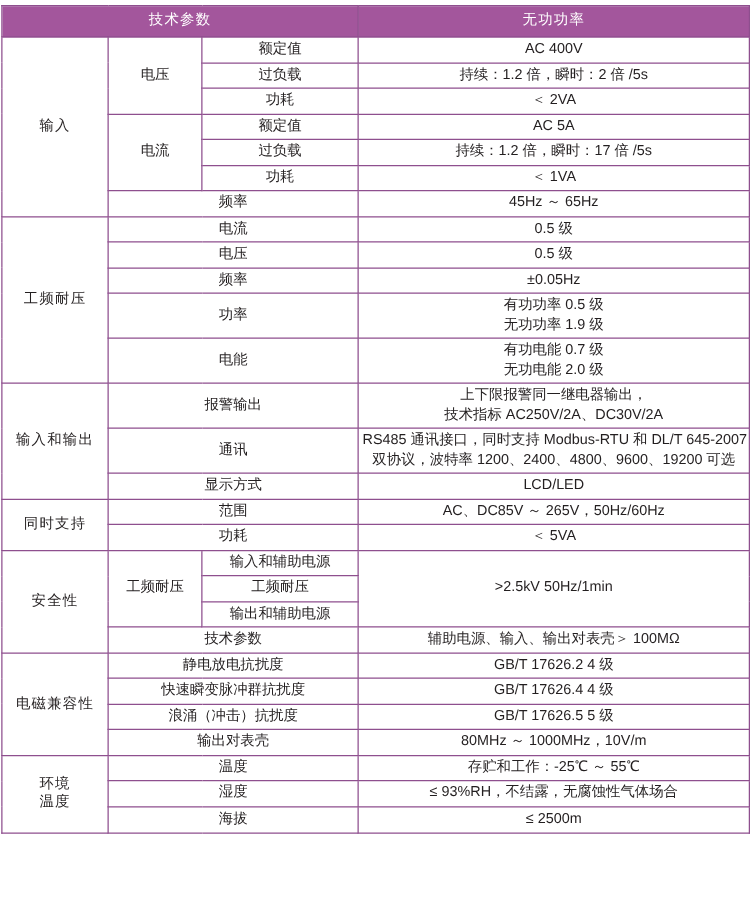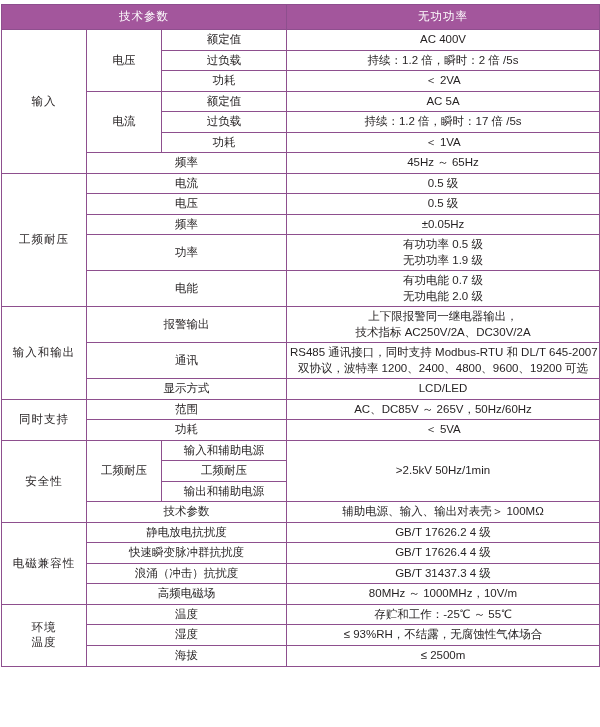--- a/index.html
+++ b/index.html
@@ -181,24 +181,24 @@
       <td class="group" rowspan="4">电磁兼容性</td>
       <td class="sub" colspan="2">静电放电抗扰度</td>
       <td class="val">GB/T 17626.2 4 级</td>
     </tr>
     <tr>
       <td class="sub" colspan="2">快速瞬变脉冲群抗扰度</td>
       <td class="val">GB/T 17626.4 4 级</td>
     </tr>
     <tr>
       <td class="sub" colspan="2">浪涌（冲击）抗扰度</td>
-      <td class="val">GB/T 31437.3 4 级</td>
-    </tr>
-    <tr>
-      <td class="sub" colspan="2">高频电磁场</td>
+      <td class="val">GB/T 17626.5 5 级</td>
+    </tr>
+    <tr>
+      <td class="sub" colspan="2">输出对表壳</td>
       <td class="val">80MHz ～ 1000MHz，10V/m</td>
     </tr>
 
     <tr>
       <td class="group" rowspan="3">
         <span style="white-space:pre-line;">环境
 温度</span>
       </td>
       <td class="sub" colspan="2">温度</td>
       <td class="val">存贮和工作：-25℃ ～ 55℃</td>

